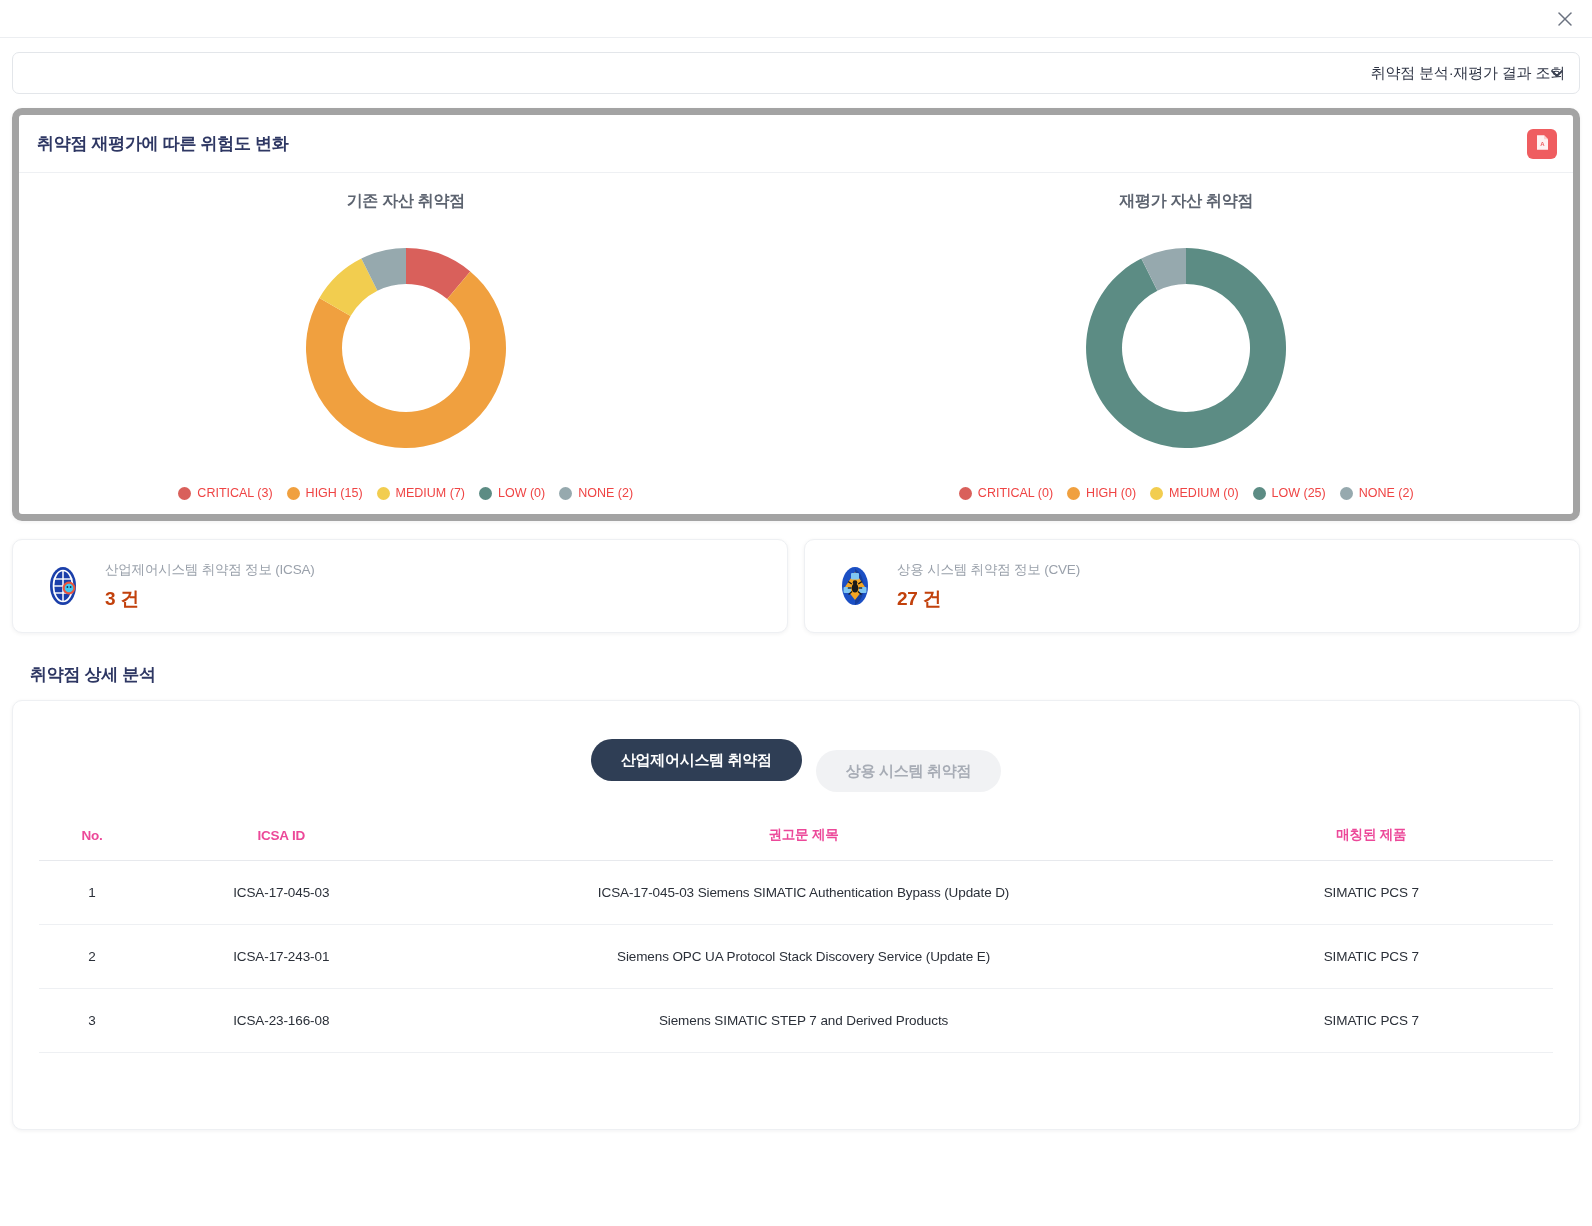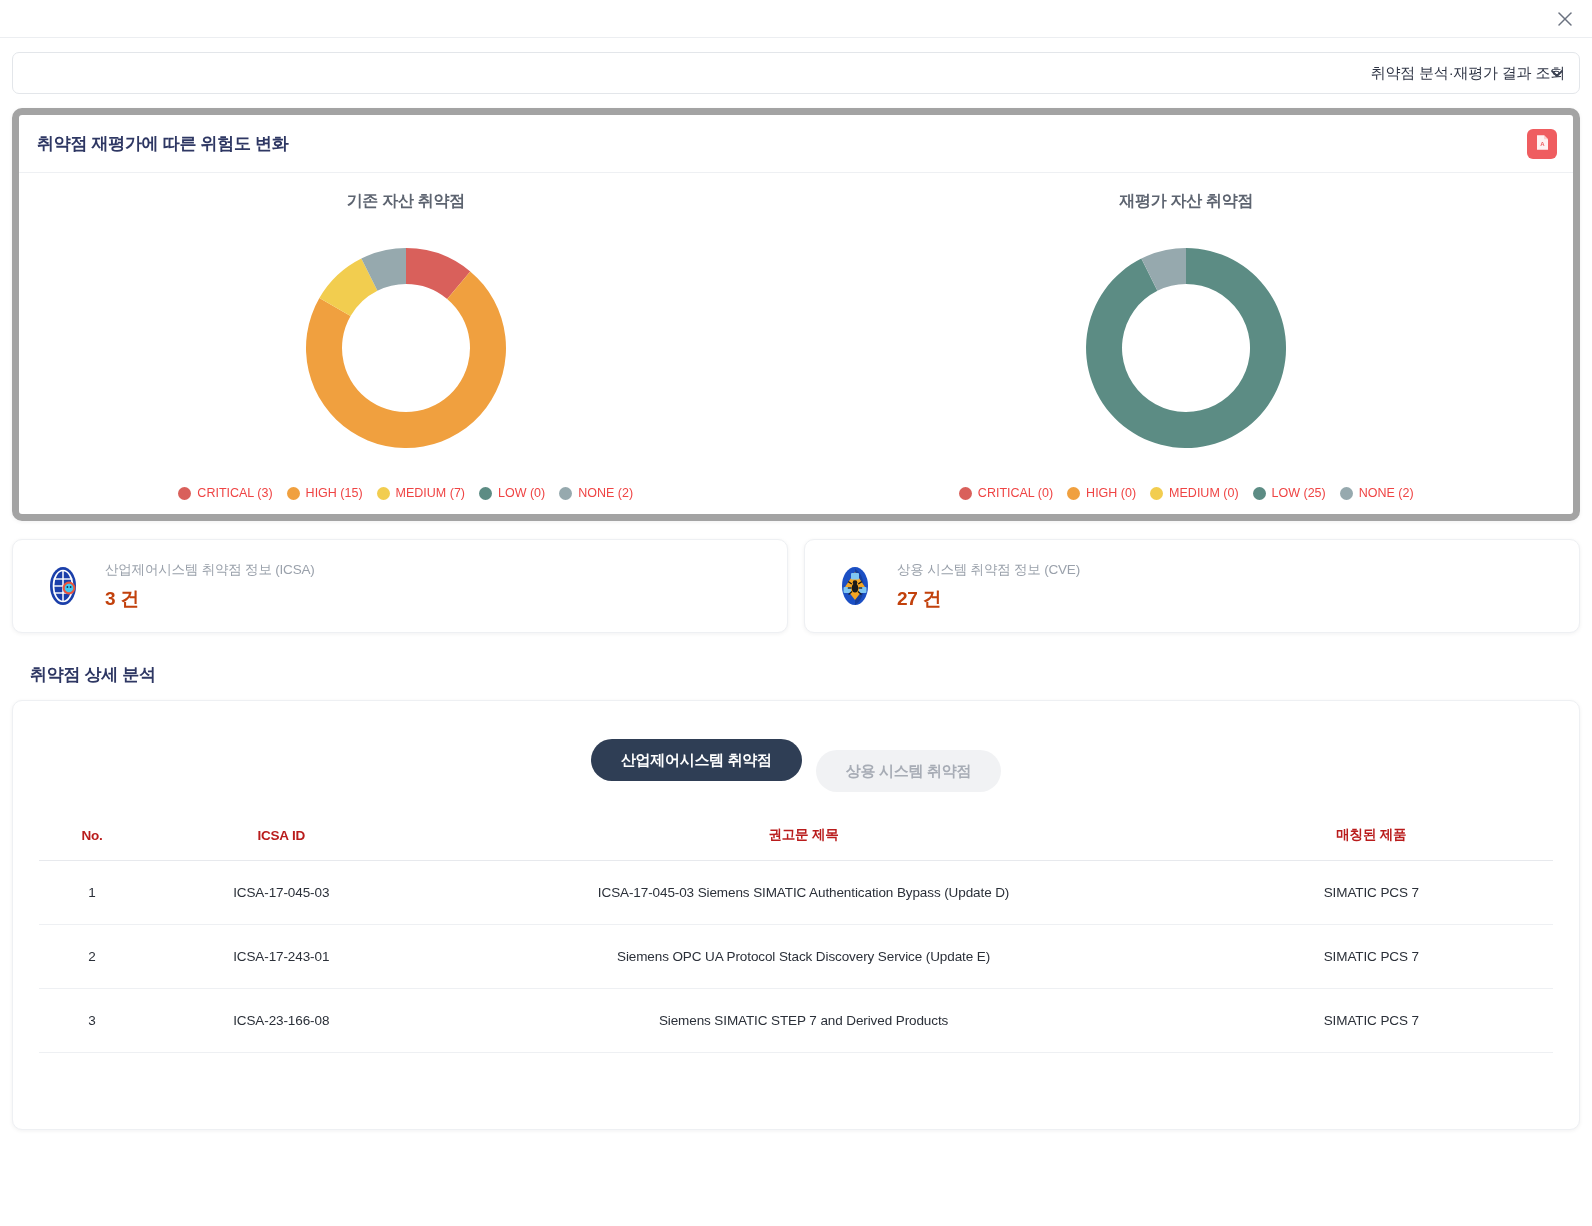--- a/index.html
+++ b/index.html
@@ -219,21 +219,21 @@
 
   
   table {
     width: calc(100% - 52px);
     margin: 0 26px;
     border-collapse: collapse;
   }
   thead th {
     font-size: 13.5px;
     font-weight: bold;
-    color: #b91c1c;
+    color: #ec4899;
     padding: 8px 0 16px 0;
     border-bottom: 1px solid #e7e9ed;
     letter-spacing: -0.2px;
   }
   tbody td {
     font-size: 13.5px;
     color: #2b3039;
     padding: 24px 0;
     border-bottom: 1px solid #eef0f3;
     letter-spacing: -0.1px;

